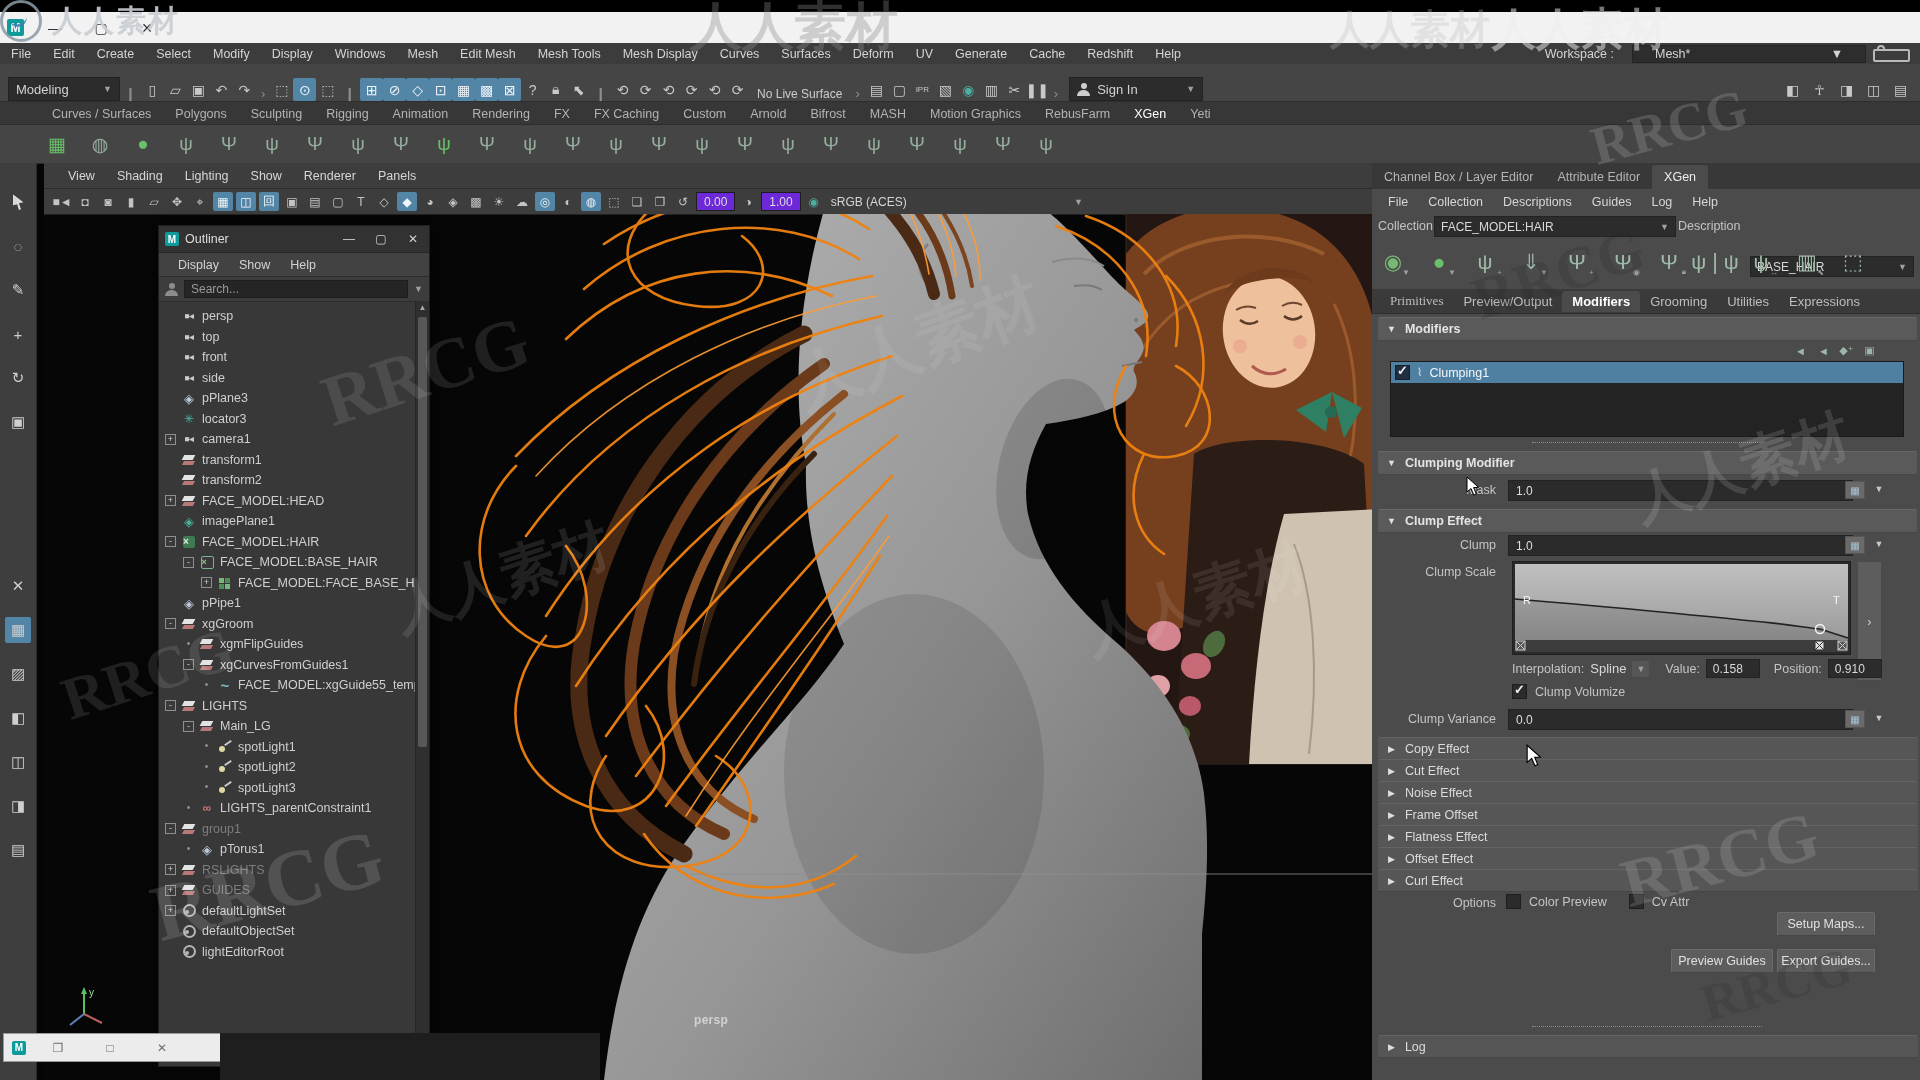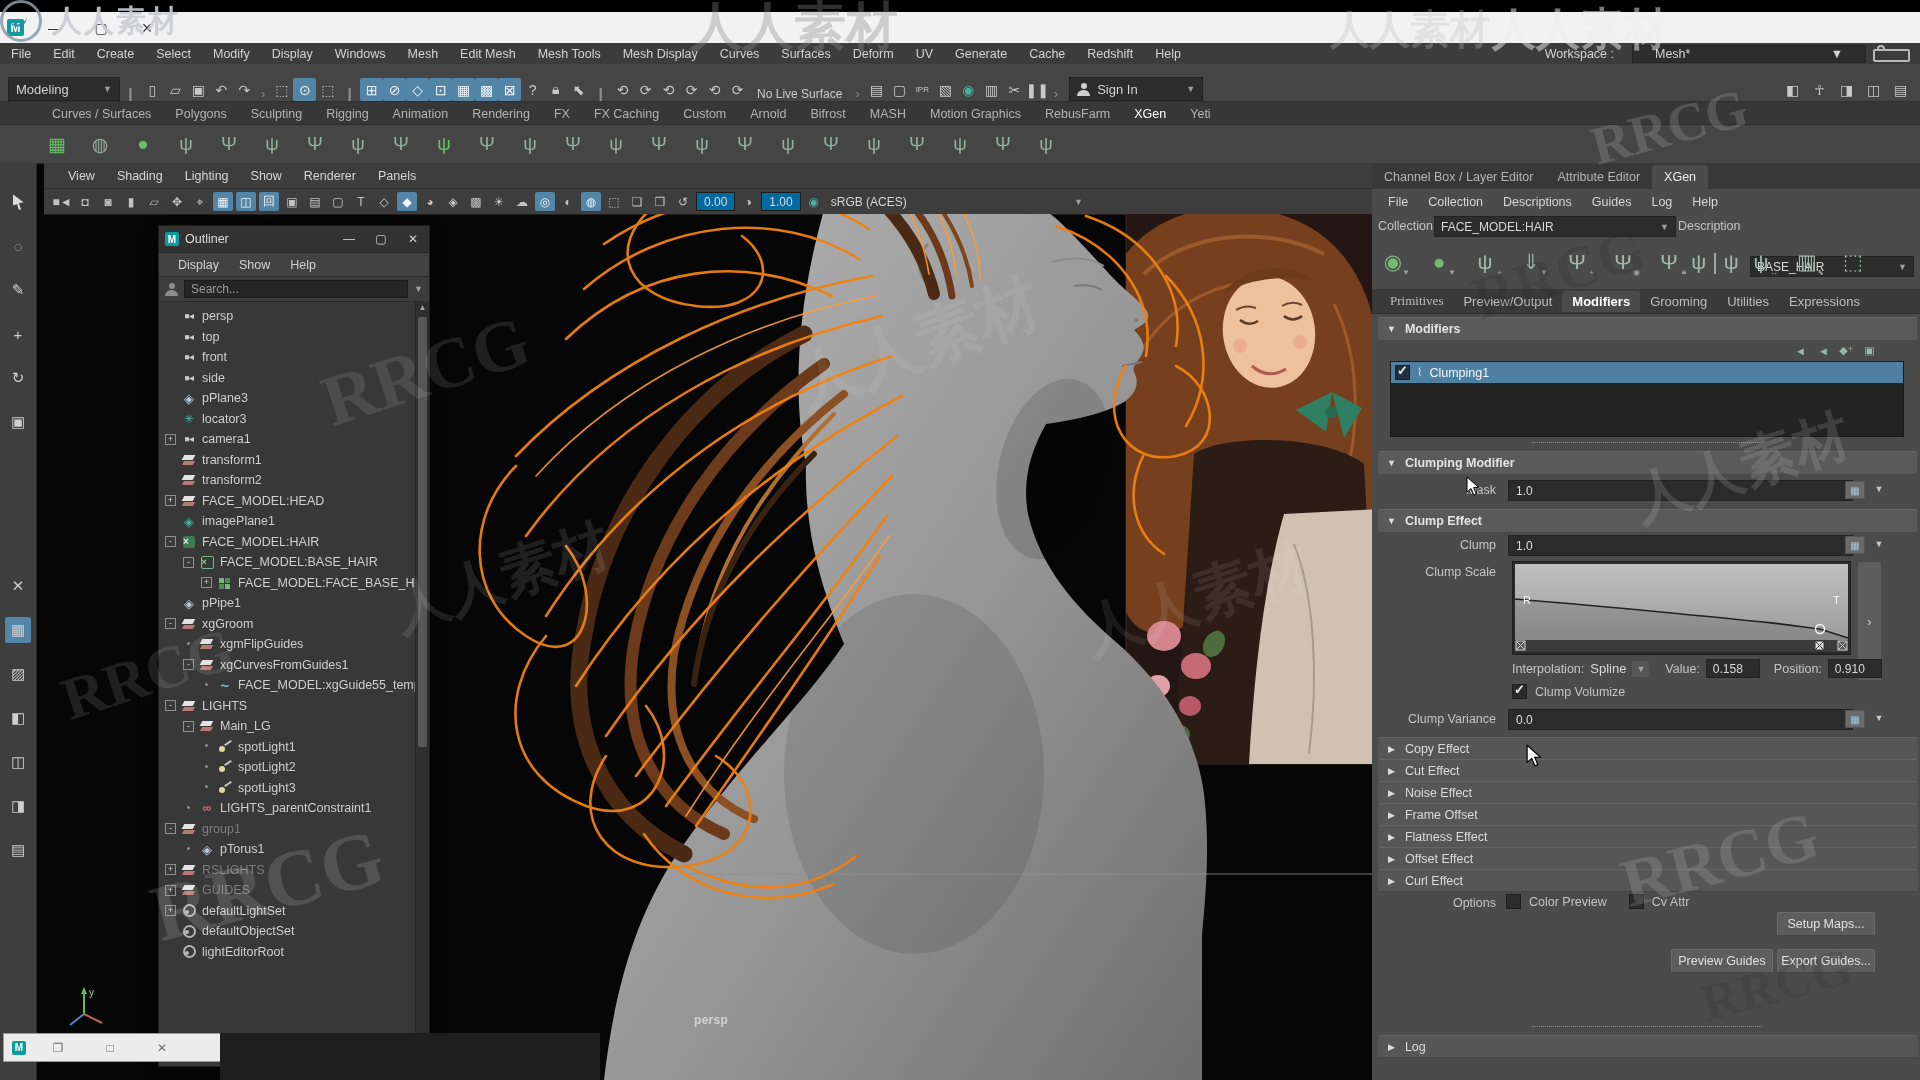--- a/index.html
+++ b/index.html
@@ -53,21 +53,21 @@
   .cursorshape{width:11px;height:16px;background:#d9d9d9;clip-path:polygon(0 0,100% 52%,58% 58%,78% 95%,58% 100%,42% 64%,0 72%);}
   
   #vp{left:44px;top:163px;width:1438px;height:917px;background:#060606;overflow:hidden;}
   #vpmenus{position:absolute;left:0;top:0;width:100%;height:25px;background:#3d3d3d;display:flex;align-items:center;
            padding-left:14px;gap:2px;border-bottom:1px solid #2c2c2c;}
   #vpmenus span{padding:0 10px;color:#d6d6d6;font-size:12.5px;}
   #vptools{position:absolute;left:0;top:26px;width:100%;height:25px;background:#3d3d3d;display:flex;align-items:center;
            padding-left:8px;gap:3px;border-bottom:1px solid #222;}
   .vpt{width:20px;height:19px;display:flex;align-items:center;justify-content:center;color:#c4c4c4;font-size:12px;flex:none;}
   .vpt.hl{background:#5285a6;border-radius:2px;color:#f0f5f8;}
-  .vpfield{background:#0369a1;border:1px solid #1d1d1d;height:17px;padding:0 7px;display:flex;align-items:center;color:#dcdcdc;font-size:12px;}
+  .vpfield{background:#6d28d9;border:1px solid #1d1d1d;height:17px;padding:0 7px;display:flex;align-items:center;color:#dcdcdc;font-size:12px;}
   #vpcanvas{position:absolute;left:0;top:51px;width:1336px;height:866px;}
   #persplabel{left:694px;top:1013px;color:#d2d2d2;font-size:12px;font-weight:bold;letter-spacing:.3px;}
   
   #outliner{left:158px;top:225px;width:270px;height:840px;background:#383838;border:1px solid #1f1f1f;
             box-shadow:0 0 14px rgba(0,0,0,.55);}
   #ol-title{height:26px;background:#323232;display:flex;align-items:center;border-bottom:1px solid #262626;}
   #ol-title .t{flex:1;color:#dcdcdc;font-size:12.5px;}
   #ol-title .wbtn{width:32px;text-align:center;color:#cfcfcf;font-size:12px;}
   #ol-menus{height:23px;background:#424242;display:flex;align-items:center;padding-left:10px;gap:2px;border-bottom:1px solid #2c2c2c;}
   #ol-menus span{padding:0 9px;color:#d2d2d2;font-size:12.5px;}

